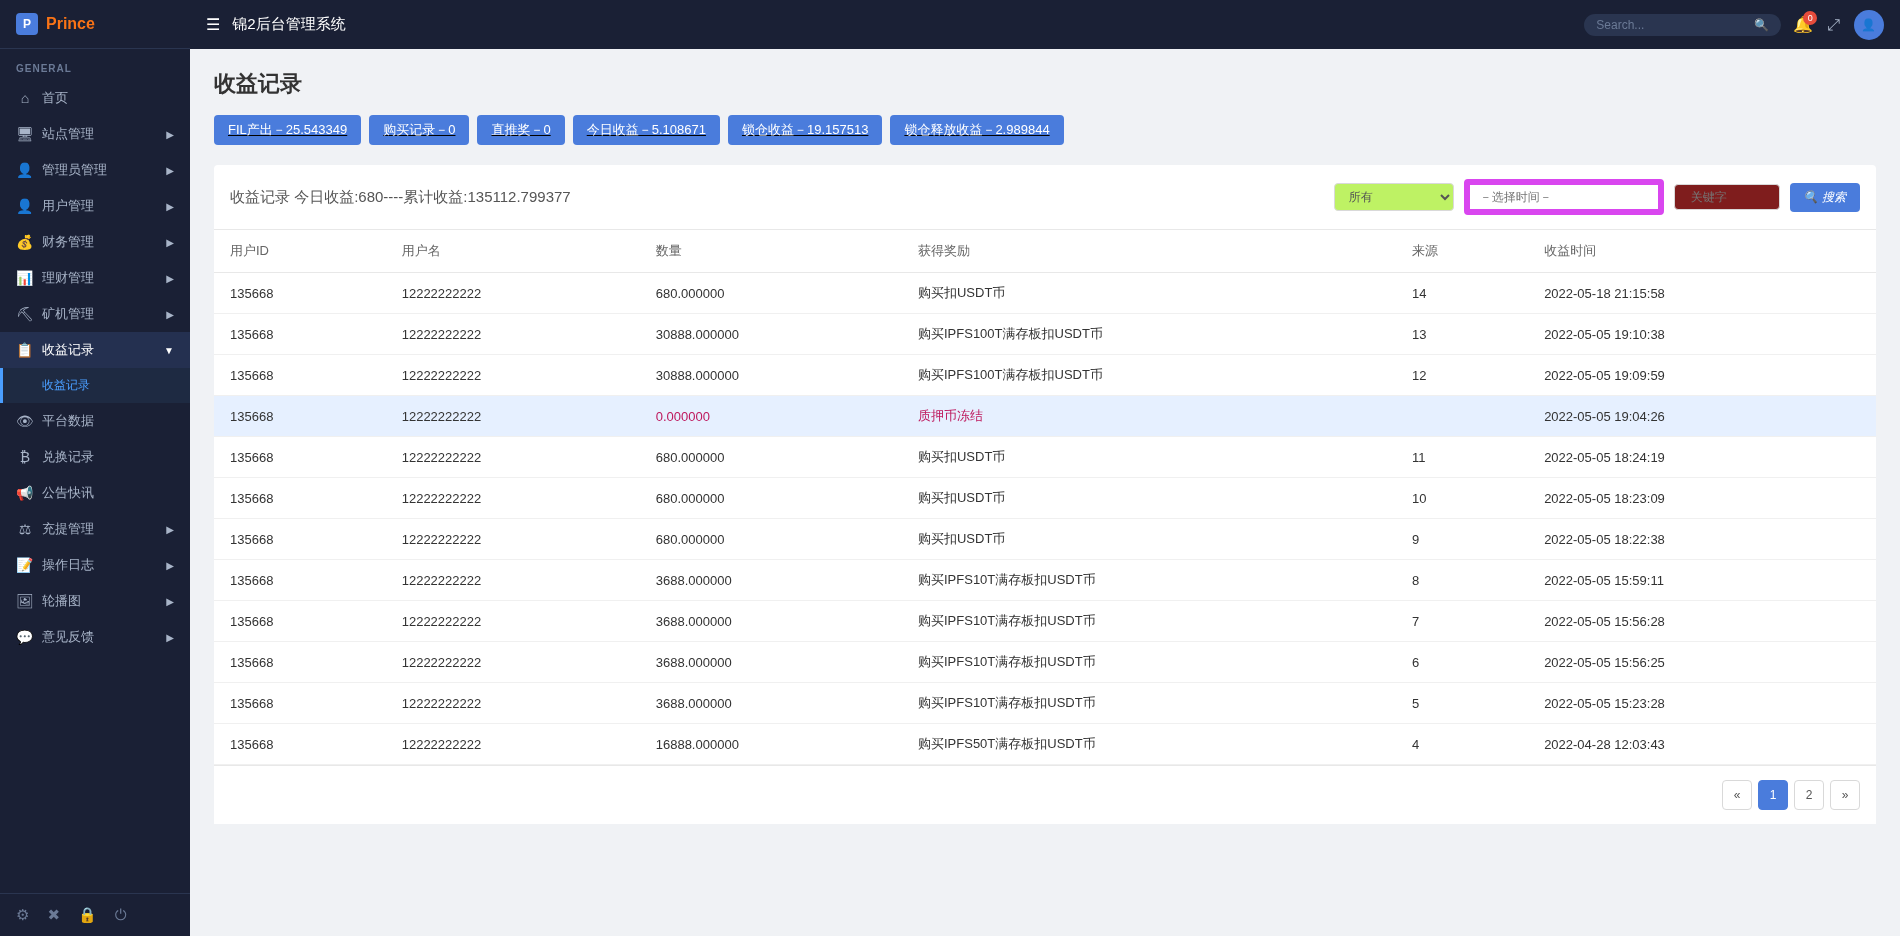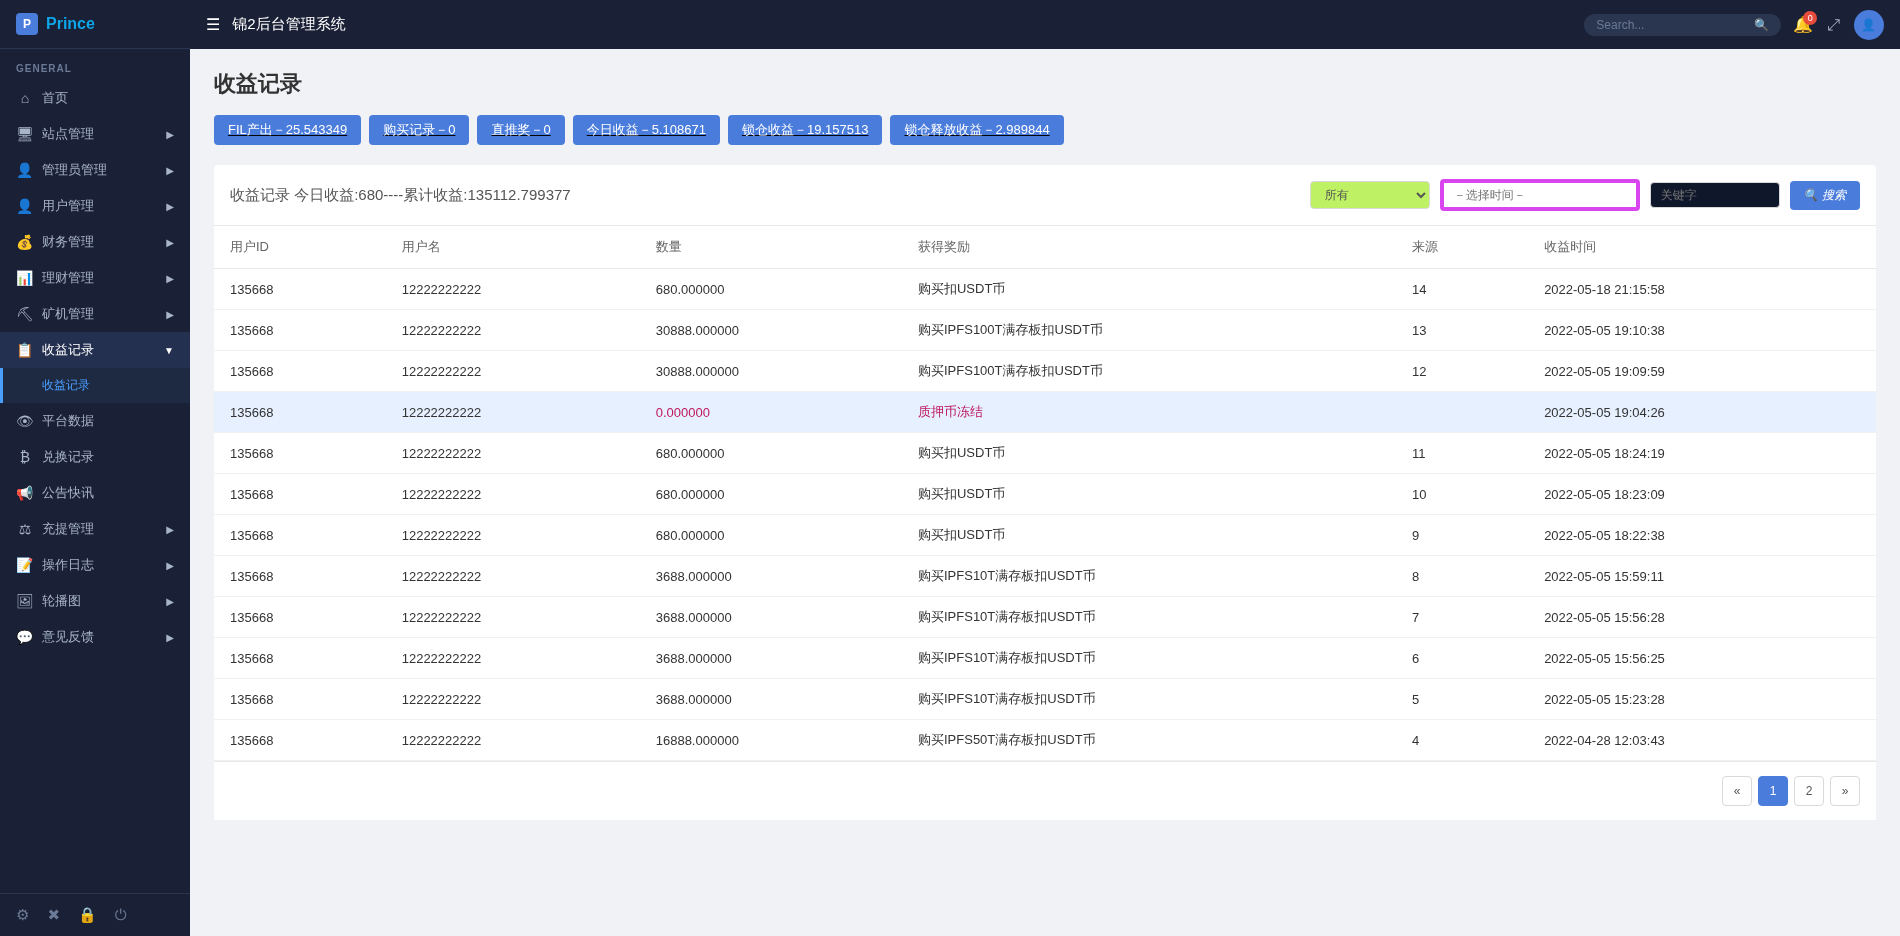--- a/index.html
+++ b/index.html
@@ -31,21 +31,21 @@
       display: flex;
       align-items: center;
       justify-content: center;
       color: white;
       font-size: 12px;
       font-weight: bold;
       margin-right: 8px;
       flex-shrink: 0;
     }
     .logo-text {
-      color: #0ea5e9;
+      color: #f97316;
       font-size: 16px;
       font-weight: 600;
     }
     .sidebar-section-label {
       font-size: 10px;
       color: #6b7a96;
       padding: 14px 16px 6px;
       letter-spacing: 1px;
       font-weight: 600;
     }
@@ -249,36 +249,36 @@
       border: 1px solid #d9d9d9;
       border-radius: 4px;
       padding: 5px 10px;
       font-size: 12px;
       color: #555;
       outline: none;
       background: #bef264;
       width: 120px;
     }
     .filter-date {
-      border: 4px solid #d946ef;
+      border: 6px solid #d946ef;
       border-radius: 4px;
       padding: 5px 10px;
       font-size: 12px;
       color: #0f766e;
       width: 200px;
       background: white;
     }
     .filter-keyword {
       border: 1px solid #d9d9d9;
       border-radius: 4px;
-      padding: 5px 10px;
+      padding: 5px 16px;
       font-size: 12px;
       color: #aaa;
-      width: 130px;
-      background: #0f172a;
+      width: 106px;
+      background: #7f1d1d;
       outline: none;
     }
     .search-btn {
       background: #4a7cdc;
       color: white;
       border: none;
       border-radius: 4px;
       padding: 6px 14px;
       font-size: 12px;
       cursor: pointer;

